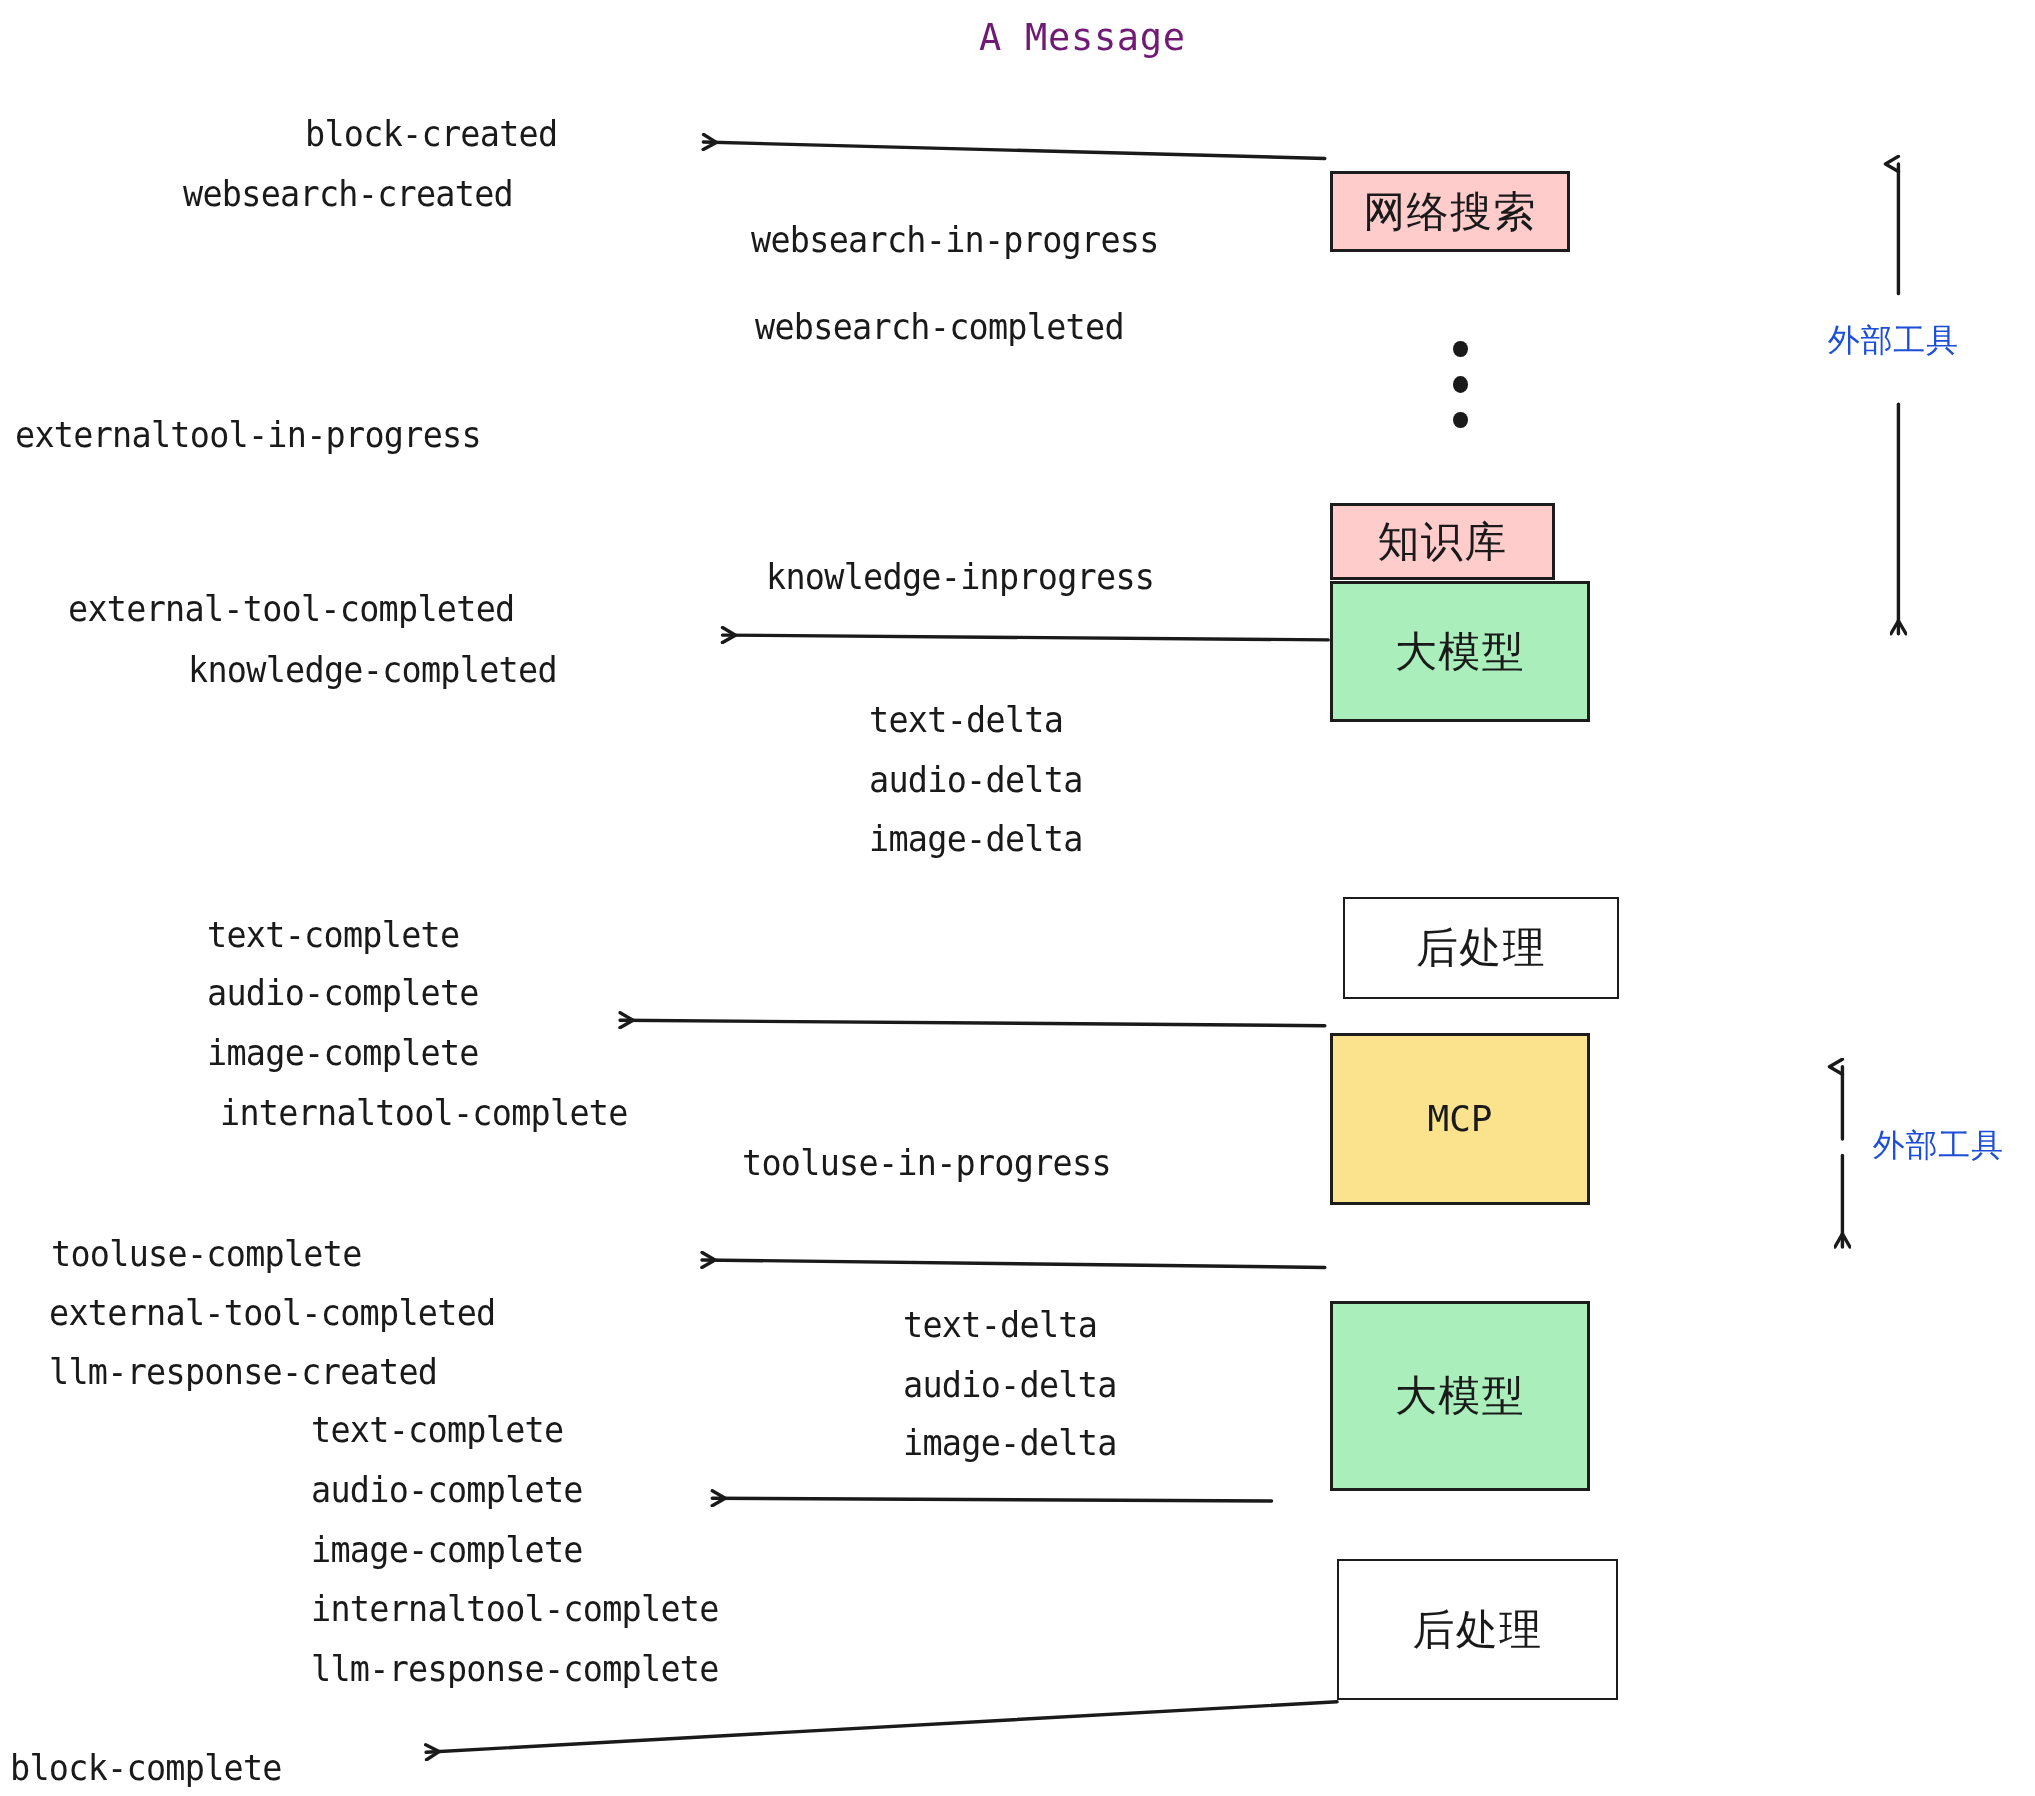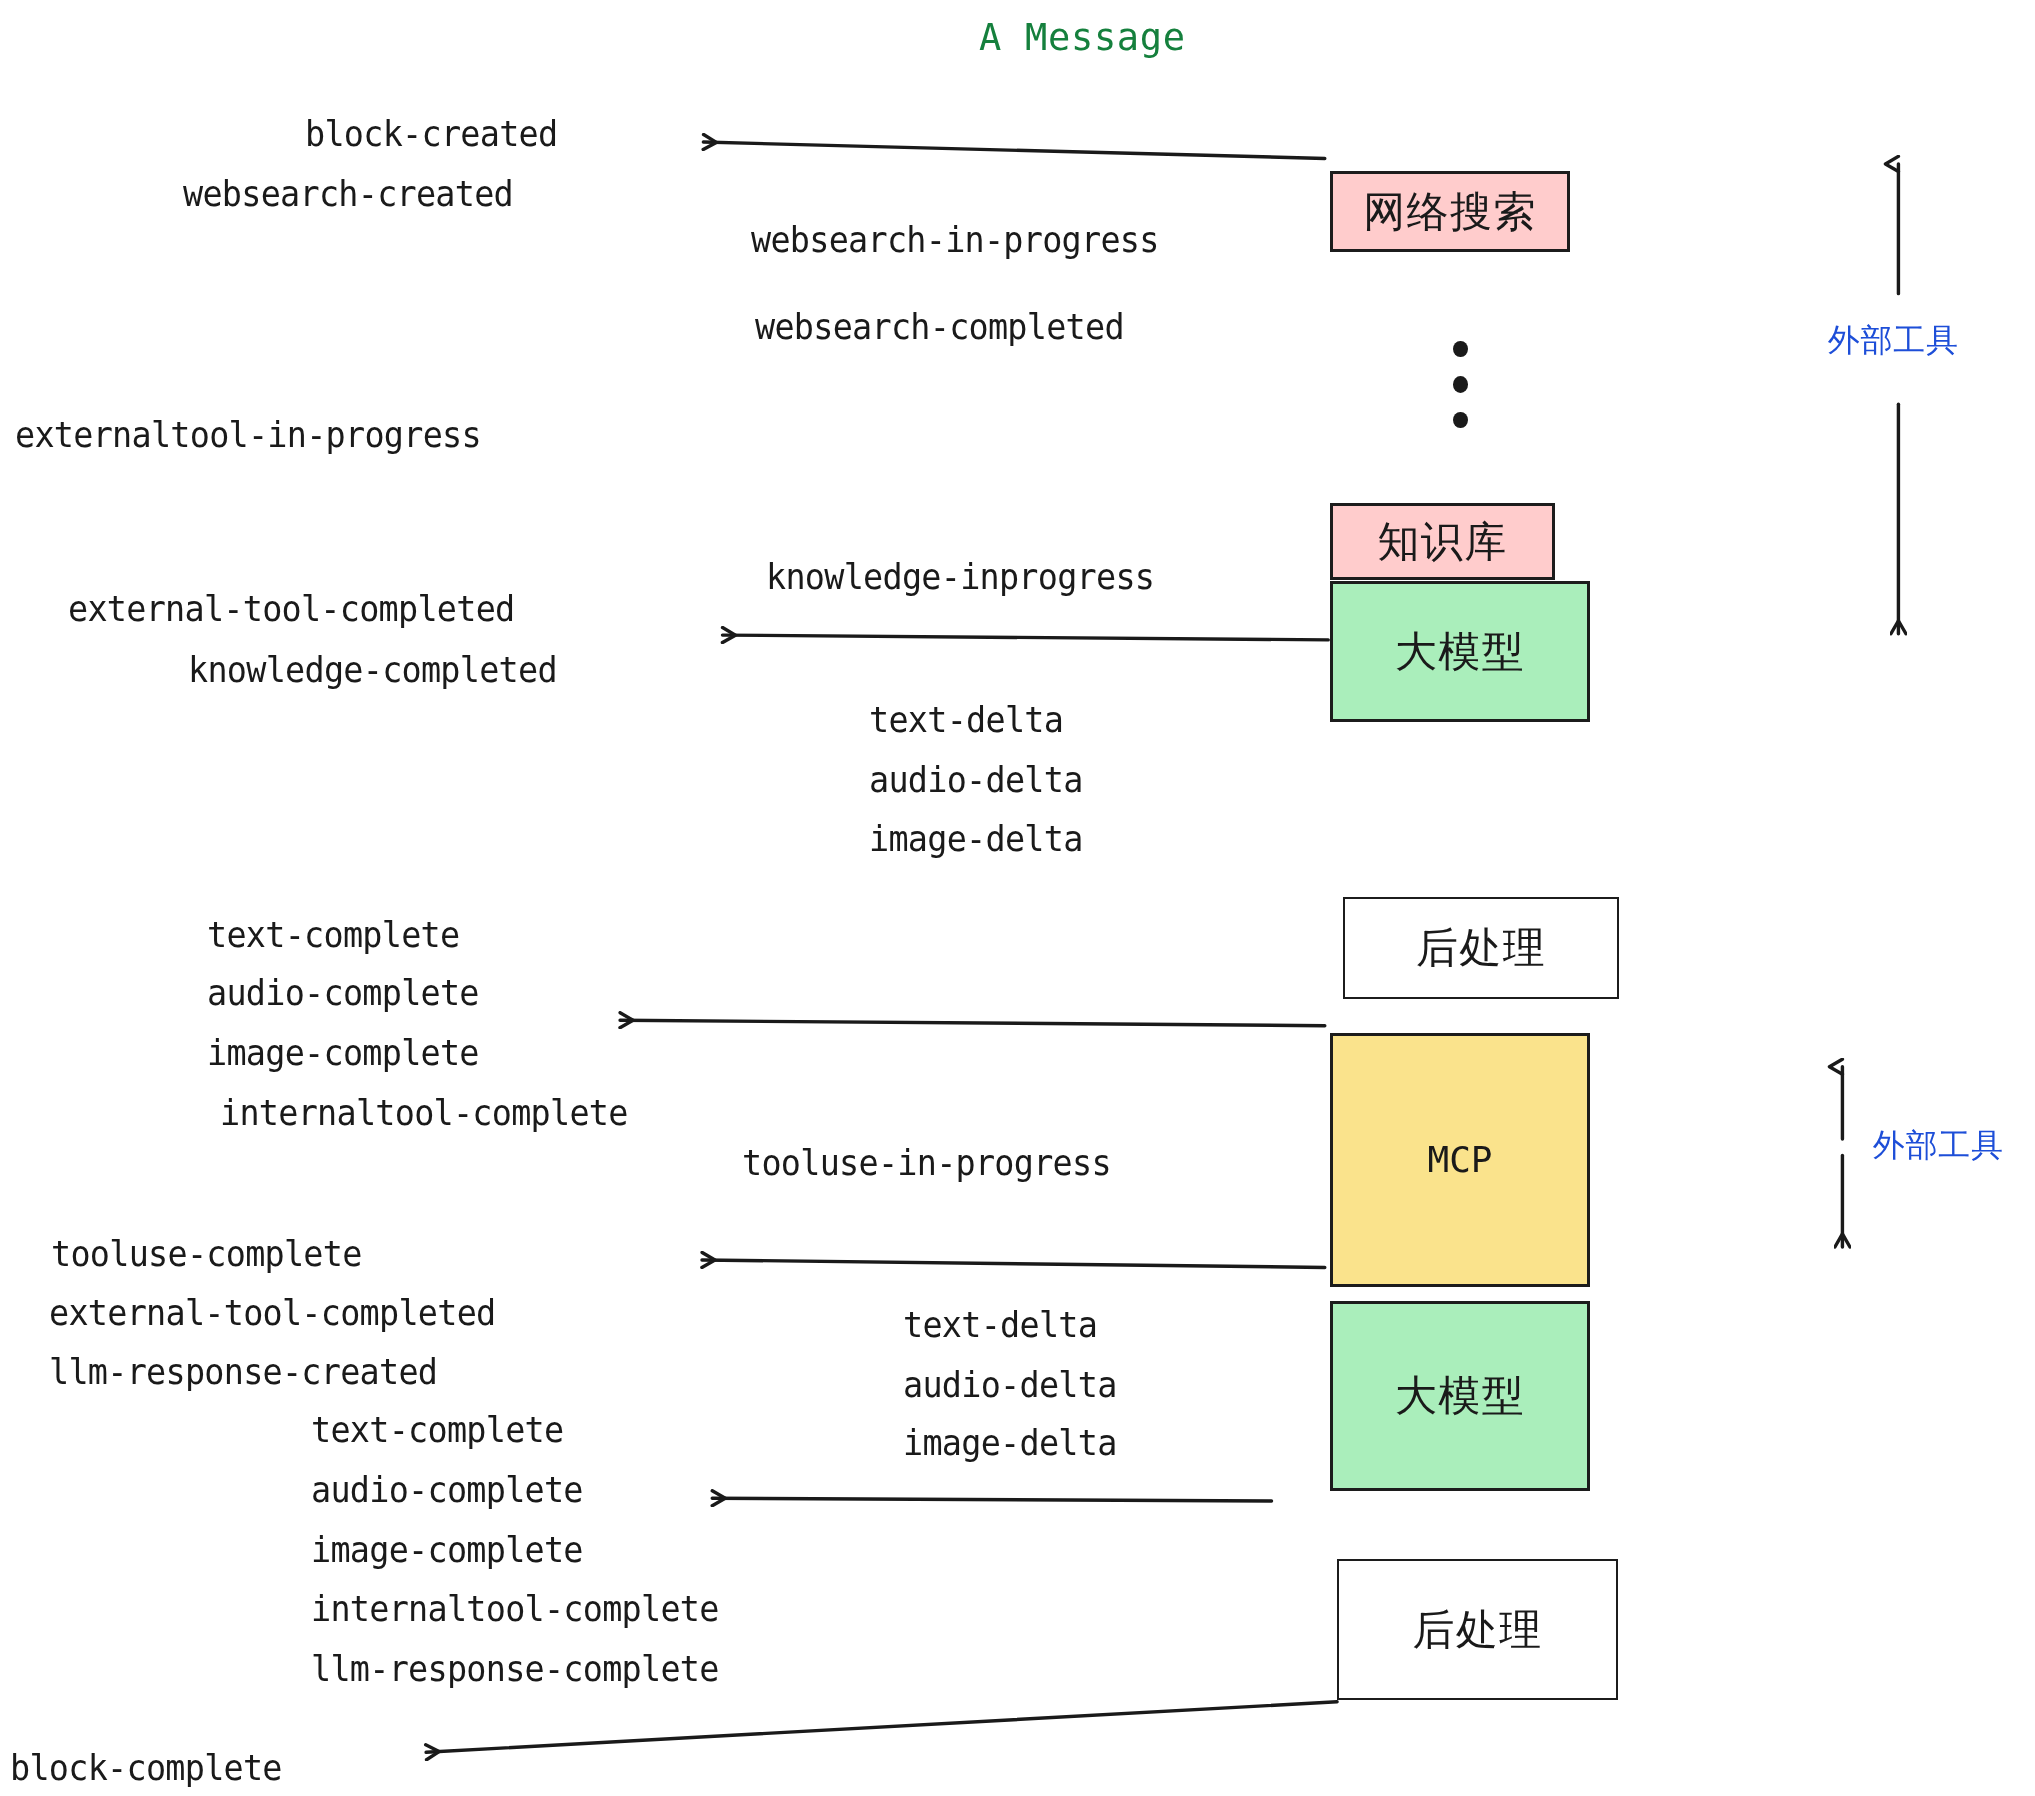--- a/index.html
+++ b/index.html
@@ -30,21 +30,21 @@
     white-space: nowrap;
     letter-spacing: -0.8px;
     transform: scaleX(0.93);
     transform-origin: left center;
     line-height: 1;
   }
   .title {
     position: absolute;
     font-family: "DejaVu Sans Mono", monospace;
     font-size: 37px;
-    color: #15803d;
+    color: #701a75;
     white-space: nowrap;
     letter-spacing: 0.7px;
   }
   .nodebox {
     position: absolute;
     box-sizing: border-box;
     border: 3.4px solid #1c1c1c;
     display: flex;
     align-items: center;
     justify-content: center;
@@ -136,21 +136,21 @@
   </div>
 
   <div class="nodebox" style="left:1330px; top:581px; width:260px; height:141px; background:#AAEEBB;">
     <span class="lbl">大模型</span>
   </div>
 
   <div class="nodebox" style="left:1343px; top:897px; width:276px; height:102px; background:#FFFFFF; border-width:2.7px;">
     <span class="lbl">后处理</span>
   </div>
 
-  <div class="nodebox" style="left:1330px; top:1033px; width:260px; height:254px; background:#FAE38C;">
+  <div class="nodebox" style="left:1330px; top:1033px; width:260px; height:172px; background:#FAE38C;">
     <span class="lbl mono">MCP</span>
   </div>
 
   <div class="nodebox" style="left:1330px; top:1301px; width:260px; height:190px; background:#AAEEBB;">
     <span class="lbl">大模型</span>
   </div>
 
   <div class="nodebox" style="left:1337px; top:1559px; width:281px; height:141px; background:#FFFFFF; border-width:2.7px;">
     <span class="lbl">后处理</span>
   </div>

